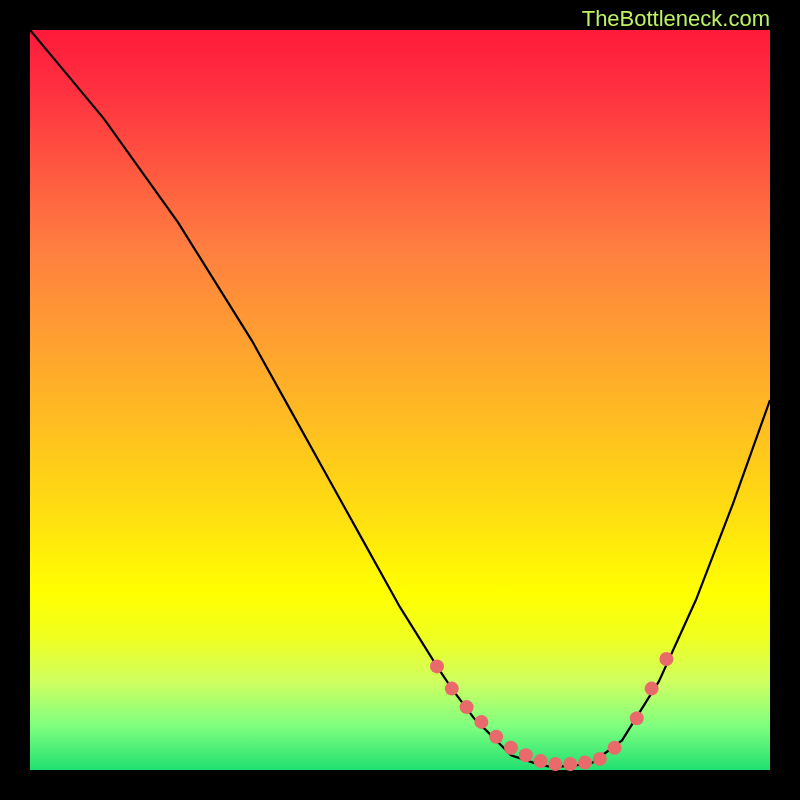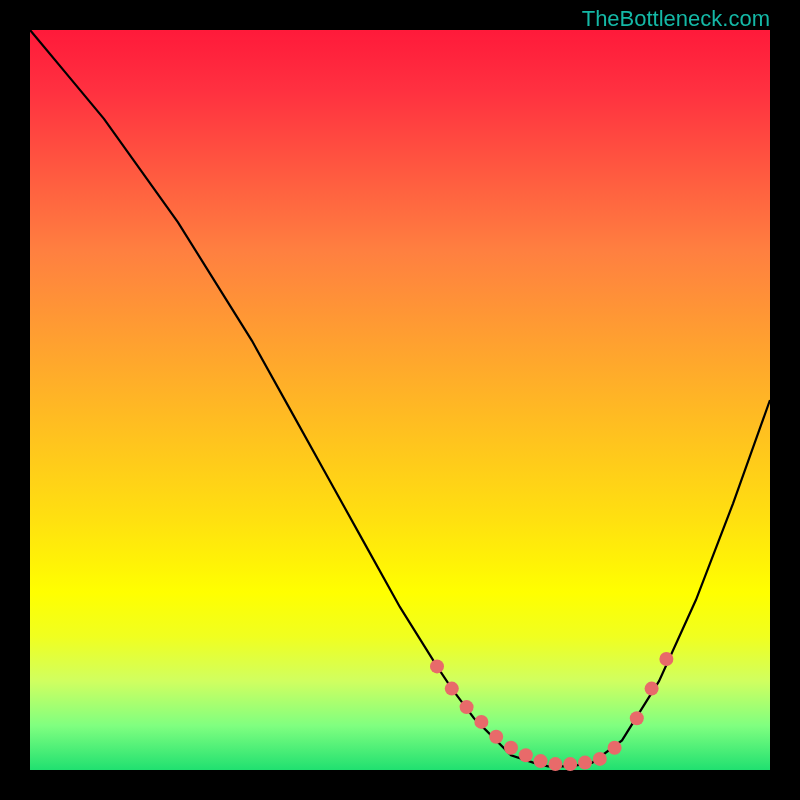--- a/index.html
+++ b/index.html
@@ -22,21 +22,21 @@
       #ffff00 76%,
       #f0ff20 82%,
       #d0ff60 88%,
       #80ff80 94%,
       #20e070 100%);
   }
   .watermark {
     position: absolute;
     top: 6px;
     right: 30px;
-    color: #14b8a6;
+    color: #bef264;
     font-family: Arial, sans-serif;
     font-size: 22px;
     z-index: 5;
   }
   svg.curve {
     position: absolute;
     left: 0; top: 0;
     width: 740px; height: 740px;
     overflow: visible;
   }

